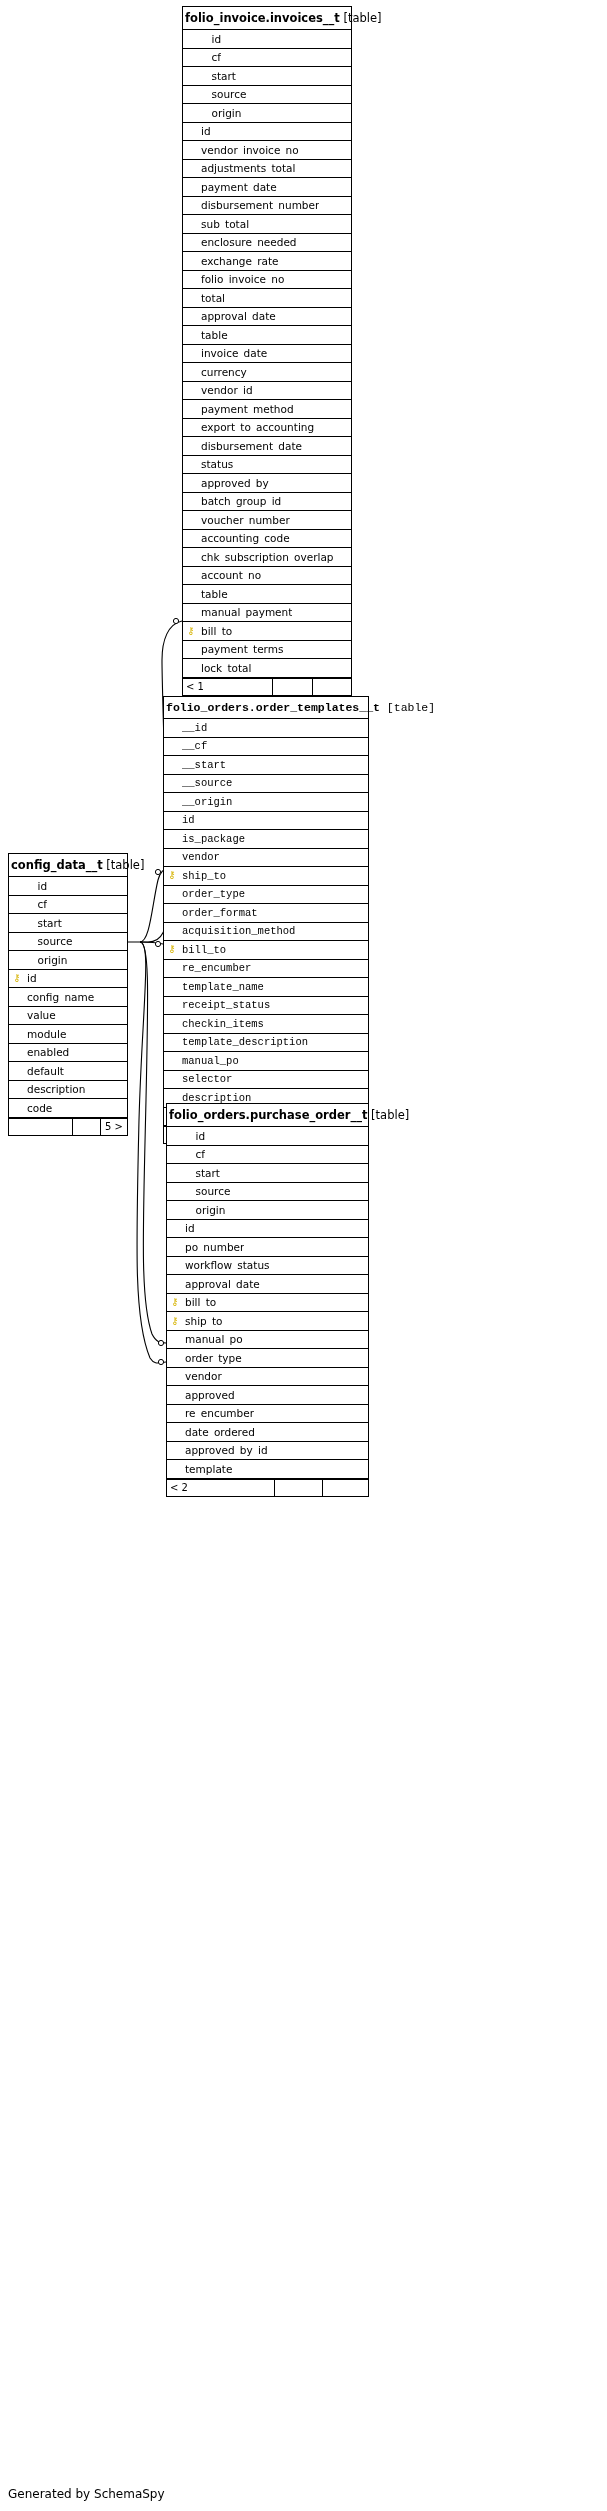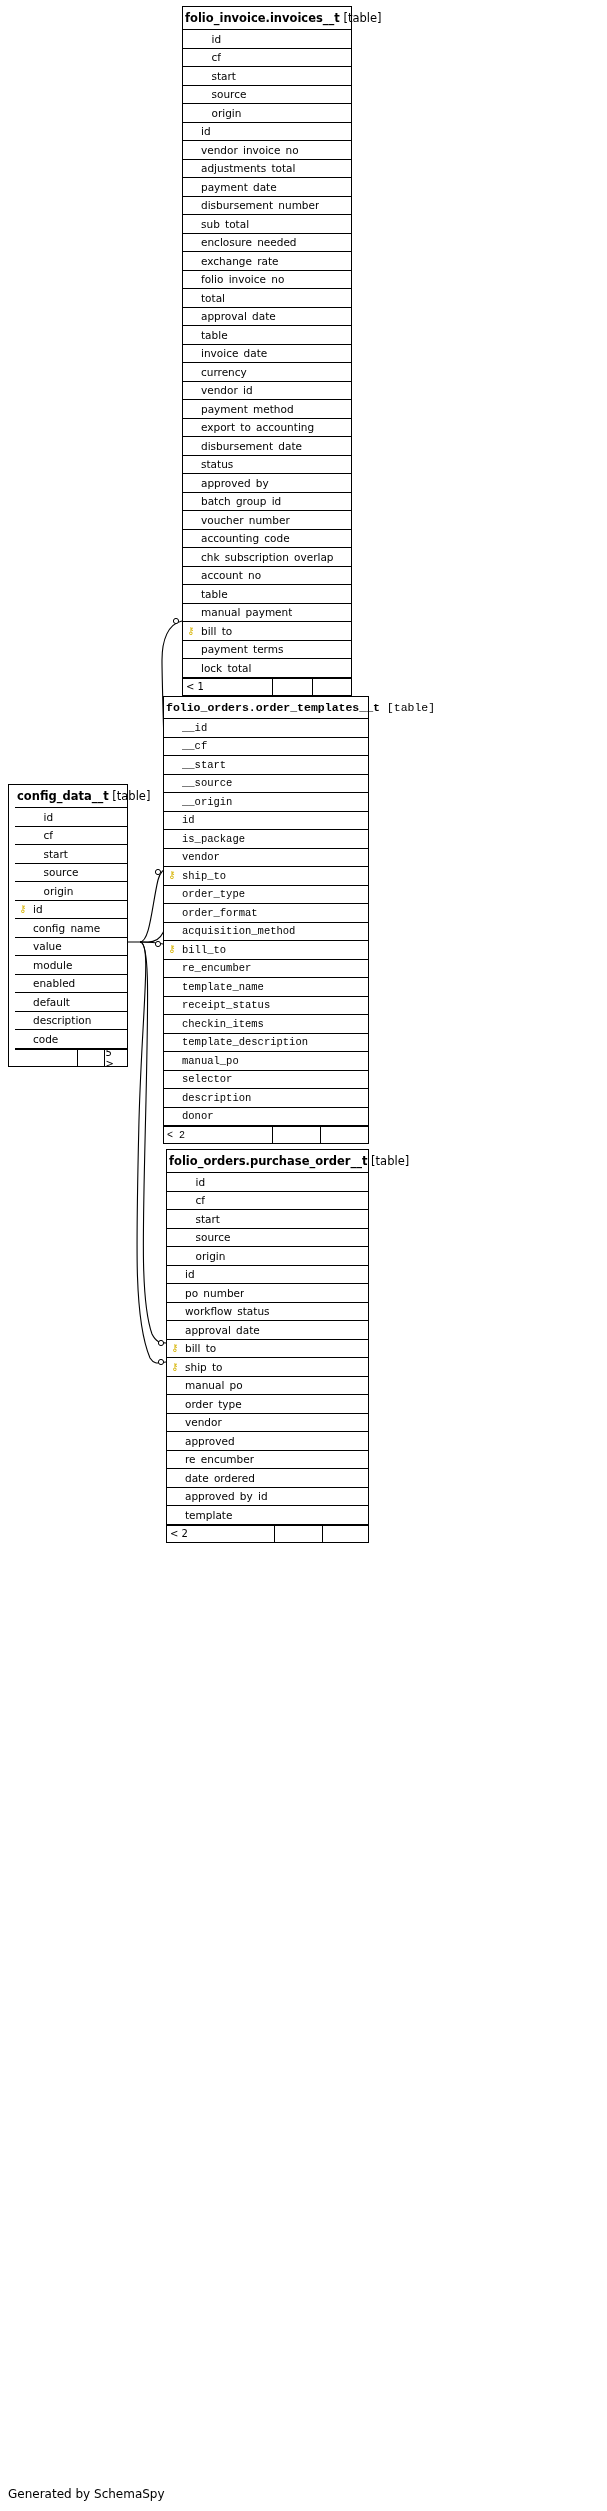--- a/index.html
+++ b/index.html
@@ -343,21 +343,21 @@
         <div class="col-row">
           <div class="col-key"></div>
           <div class="col-name">donor</div>
         </div>
         <div class="footer-row">
           <div class="footer-cell" style="width: 109px;">&lt; 2</div>
           <div class="footer-cell" style="width: 48px;"></div>
           <div class="footer-cell right" style="flex: 1 1 auto;"></div>
         </div>
       </div>
-      <div class="table-box" style="left: 166px; top: 1149px; width: 203px;">
+      <div class="table-box" style="left: 166px; top: 1103px; width: 203px;">
         <div class="table-title"><b>folio_orders.purchase_order__t</b> <span class="kind">[table]</span></div>
         <div class="col-row">
           <div class="col-key"></div>
           <div class="col-name">__id</div>
         </div>
         <div class="col-row">
           <div class="col-key"></div>
           <div class="col-name">__cf</div>
         </div>
         <div class="col-row">
@@ -427,21 +427,21 @@
         <div class="col-row">
           <div class="col-key"></div>
           <div class="col-name">template</div>
         </div>
         <div class="footer-row">
           <div class="footer-cell" style="width: 108px;">&lt; 2</div>
           <div class="footer-cell" style="width: 48px;"></div>
           <div class="footer-cell right" style="flex: 1 1 auto;"></div>
         </div>
       </div>
-      <div class="table-box" style="left: 8px; top: 784px; width: 120px; padding-left: 6px;">
+      <div class="table-box" style="left: 8px; top: 853px; width: 120px;">
         <div class="table-title"><b>config_data__t</b> <span class="kind">[table]</span></div>
         <div class="col-row">
           <div class="col-key"></div>
           <div class="col-name">__id</div>
         </div>
         <div class="col-row">
           <div class="col-key"></div>
           <div class="col-name">__cf</div>
         </div>
         <div class="col-row">

